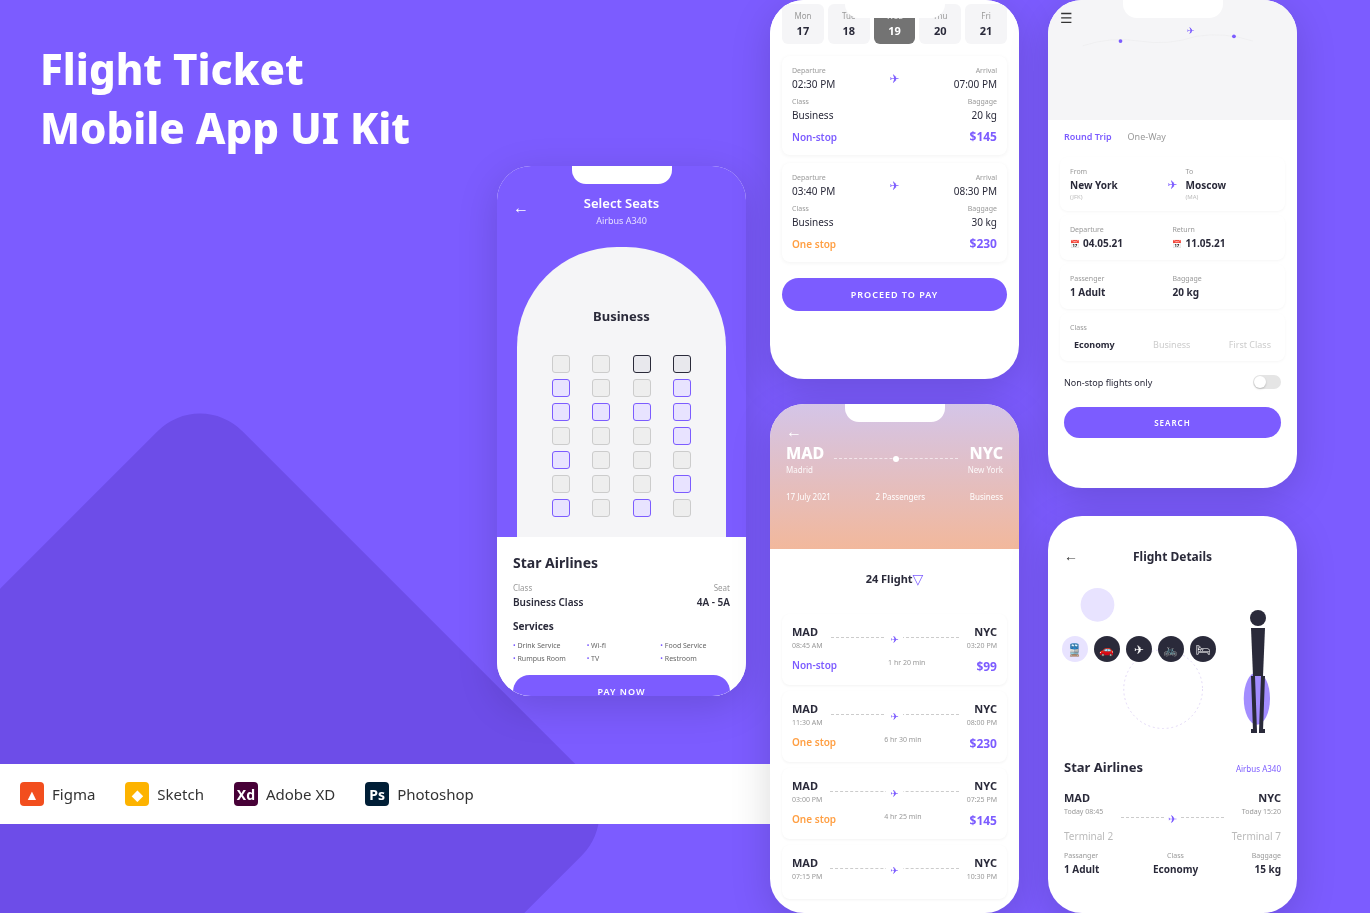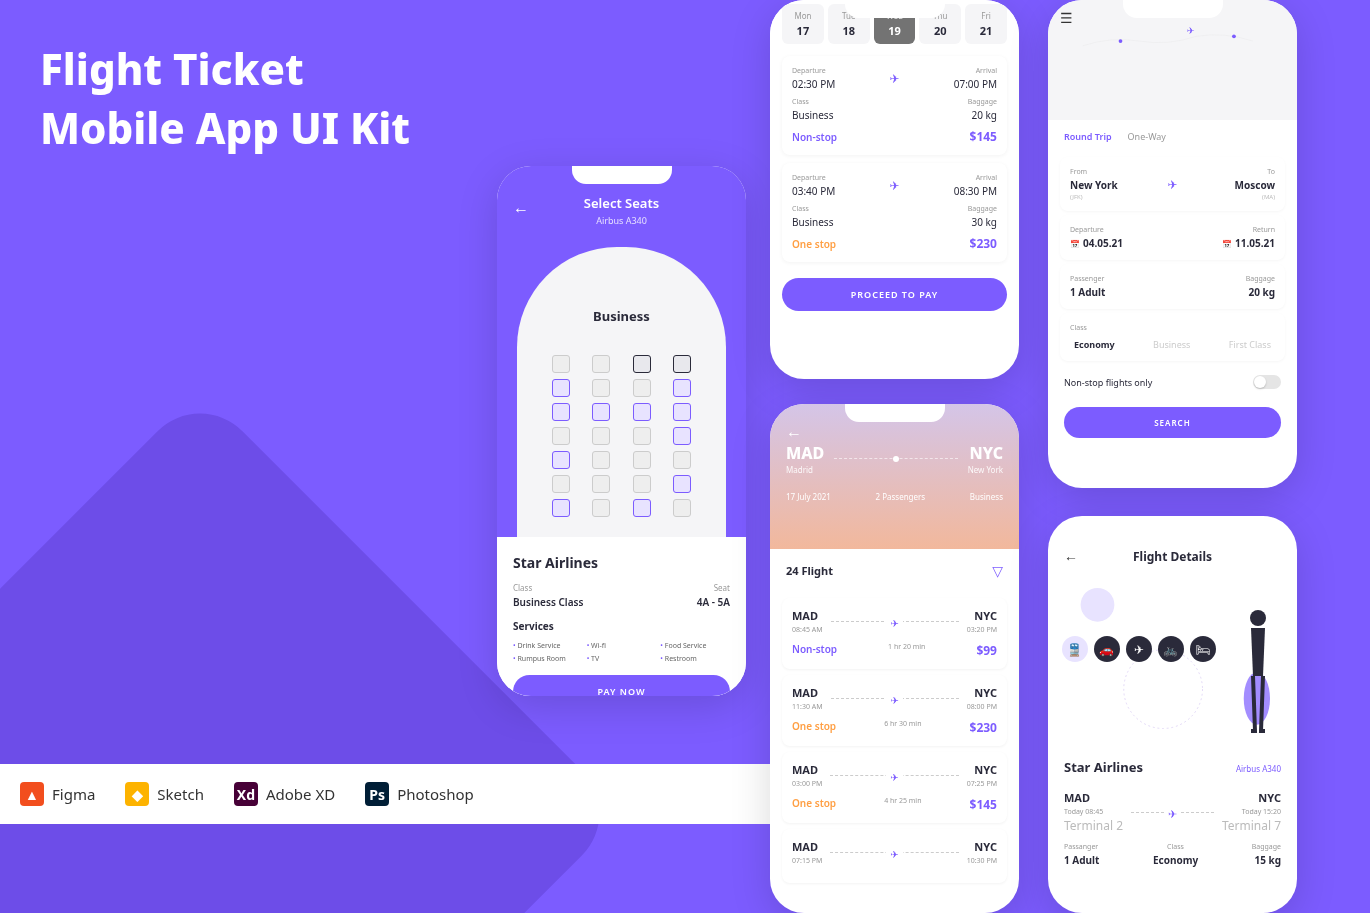--- a/index.html
+++ b/index.html
@@ -52,41 +52,41 @@
 .fprice{color:#7c5cff;font-size:12px;font-weight:700}
 .fstop{font-size:10px;color:#7c5cff;font-weight:600}
 .fstop.one{color:#ff9f43}
 .hero{height:145px;background:linear-gradient(180deg,#d4c5e8 0%,#f2b89c 100%);position:relative;color:#fff;padding:38px 16px 12px}
 .hroute{display:flex;justify-content:space-between;align-items:center}
 .hcode{font-size:16px;font-weight:800}
 .hcity{font-size:8px;opacity:0.9}
 .hline{flex:1;height:1px;border-top:1px dashed rgba(255,255,255,0.6);margin:0 10px;position:relative}
 .hdot{position:absolute;top:-3px;left:50%;width:6px;height:6px;border-radius:50%;background:#fff;transform:translateX(-50%)}
 .hmeta{display:flex;justify-content:space-between;font-size:8px;margin-top:16px}
-.lhead{display:flex;justify-content:space-between;padding:12px 16px;align-items:center}
+.lhead{display:flex;justify-content:center;padding:20px 16px;align-items:center}
 .lcount{font-size:11px;font-weight:700;color:#2a2a3a}
 .filter-ic{color:#7c5cff;font-size:14px}
 .lcard{margin:6px 12px;background:#fff;border-radius:8px;padding:10px;box-shadow:0 1px 3px rgba(0,0,0,0.05)}
 .lrow{display:flex;justify-content:space-between;align-items:center}
 .lcode{font-size:11px;font-weight:700;color:#2a2a3a}
 .ltime{font-size:7px;color:#999;margin-top:2px}
 .lpath{flex:1;margin:0 8px;text-align:center;position:relative}
 .lpath::before{content:"";position:absolute;top:50%;left:0;right:0;border-top:1px dashed #ccc;z-index:0}
 .lplane{background:#fff;padding:0 4px;position:relative;color:#7c5cff;font-size:10px}
 .lfoot{display:flex;justify-content:space-between;margin-top:8px;font-size:7px}
 .ldur{color:#999}
 .map-area{height:120px;background:#f5f5f7;position:relative;padding:8px}
 .menu-ic{position:absolute;top:8px;left:12px;font-size:14px;color:#333}
 .tabs{display:flex;gap:16px;padding:10px 16px;font-size:9px}
 .tab{color:#999}
 .tab.act{color:#7c5cff;font-weight:600}
 .scard{background:#fff;margin:4px 12px;border-radius:8px;padding:10px;box-shadow:0 1px 3px rgba(0,0,0,0.04)}
 .srow{display:flex;justify-content:space-between;align-items:center}
 .sgrp{flex:1}
-.sgrp.r{text-align:right}
+.sgrp.r{text-align:left}
 .slbl{font-size:7px;color:#999}
 .sval{font-size:10px;font-weight:700;color:#2a2a3a;margin-top:2px}
 .ssub{font-size:6px;color:#bbb;margin-top:1px}
 .splane{color:#7c5cff;font-size:12px;margin:0 8px}
 .scal{color:#7c5cff;font-size:8px;margin-right:3px}
 .classes{display:flex;justify-content:space-between;padding:0 4px}
 .cls{font-size:9px;color:#ccc}
 .cls.act{color:#2a2a3a;font-weight:700}
 .nonstop{display:flex;justify-content:space-between;align-items:center;padding:10px 16px;font-size:9px;color:#2a2a3a}
 .toggle{width:28px;height:14px;background:#e5e5e5;border-radius:7px;position:relative}
@@ -100,21 +100,21 @@
 .icirc{width:26px;height:26px;border-radius:50%;background:#2a2a3a;color:#fff;display:flex;align-items:center;justify-content:center;font-size:12px}
 .icirc.lt{background:#e8e3ff;color:#7c5cff}
 .person{position:absolute;right:14px;top:30px;width:50px;height:130px}
 .p5-card{padding:12px 16px}
 .p5-air{display:flex;justify-content:space-between;align-items:baseline}
 .p5-name{font-size:13px;font-weight:700;color:#2a2a3a}
 .p5-model{font-size:8px;color:#7c5cff}
 .p5-route{display:flex;justify-content:space-between;align-items:center;margin-top:14px}
 .p5-code{font-size:11px;font-weight:700;color:#2a2a3a}
 .p5-sub{font-size:7px;color:#999;margin-top:2px}
-.p5-term{font-size:12px;color:#bbb;margin-top:1px}
+.p5-term{font-size:10px;color:#bbb;margin-top:13px}
 .p5-path{flex:1;margin:0 8px;position:relative;text-align:center}
 .p5-path::before{content:"";position:absolute;top:50%;left:0;right:0;border-top:1px dashed #ccc}
 .p5-plane{background:#fff;padding:0 4px;position:relative;color:#7c5cff;font-size:11px}
 .p5-meta{display:flex;justify-content:space-between;margin-top:8px}
 .txt-r{text-align:right}
 </style>
 </head>
 <body>
 
 <div class="bg-shape"></div>

